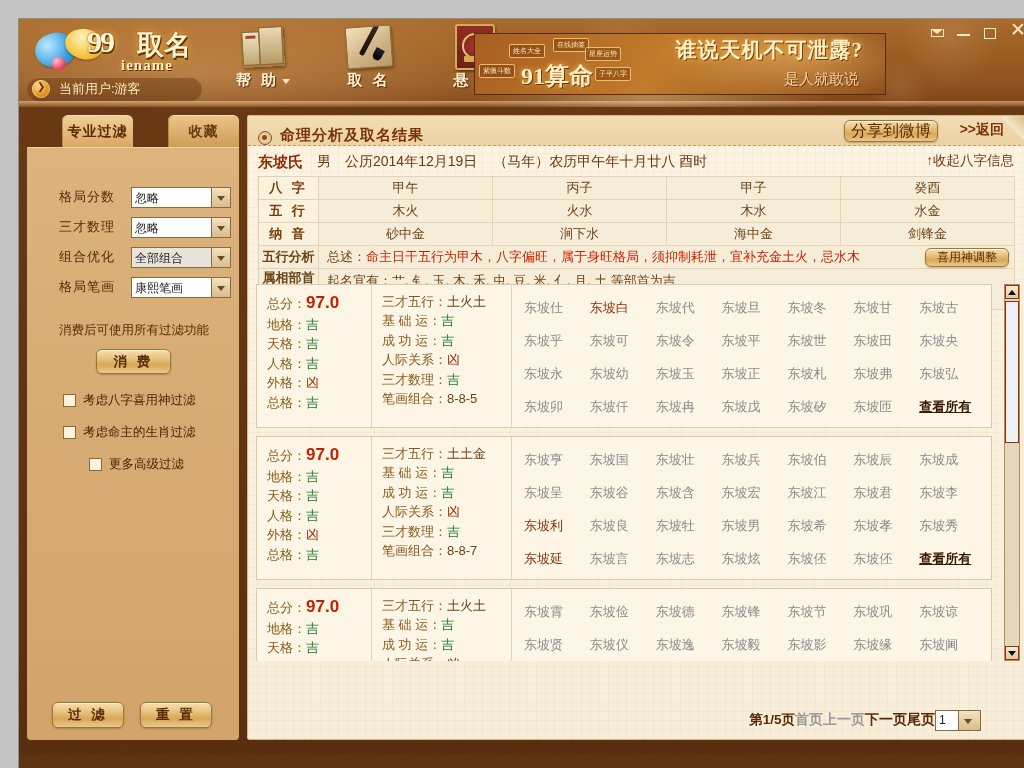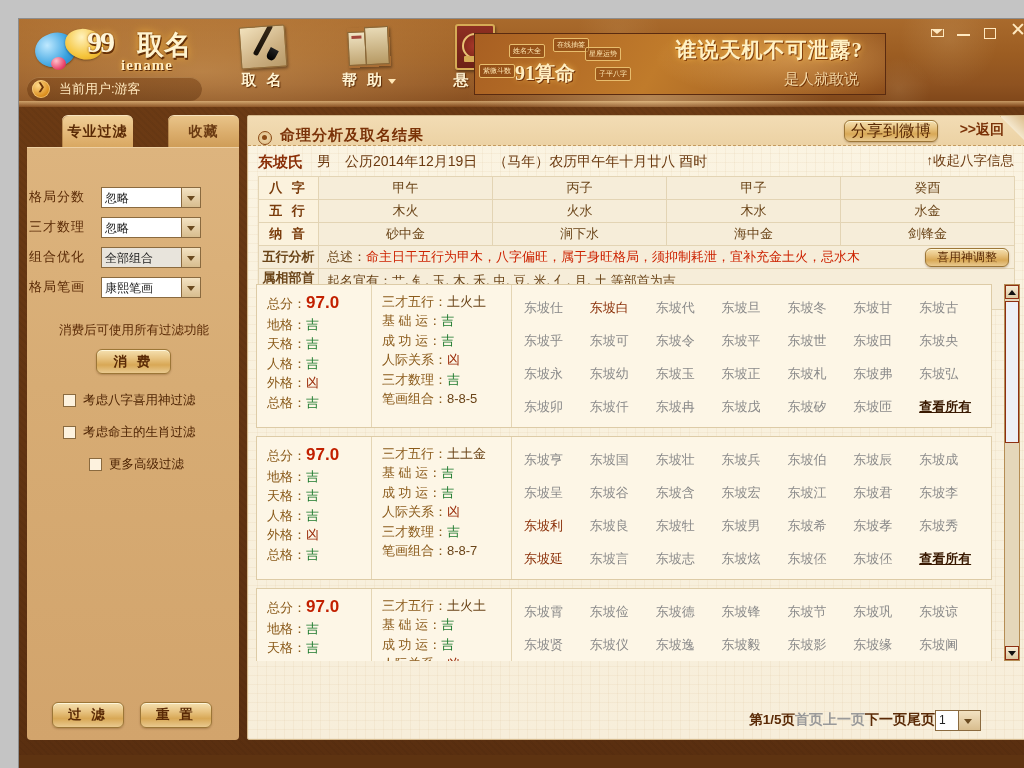--- a/index.html
+++ b/index.html
@@ -140,21 +140,21 @@
     position:absolute; right:22px; top:2px; font-size:21px; font-weight:bold;
     color:#fff1c4; letter-spacing:1px;
     text-shadow:1px 1px 0 #7d3a08, 0 0 6px rgba(255,190,70,.9);
     font-family:"Liberation Serif", serif;
   }
   .ad-txt2{
     position:absolute; right:26px; top:36px; font-size:15px; color:#f8dfae;
     text-shadow:1px 1px 0 #6e3106; opacity:.92;
   }
   .ad-logo{
-    position:absolute; left:40px; top:26px; font-size:20px; font-weight:bold;
+    position:absolute; left:46px; top:26px; font-size:24px; font-weight:bold;
     color:#ffeec0; font-family:"Liberation Serif",serif;
     text-shadow:1px 1px 0 #70330a, 0 0 6px rgba(255,200,90,.8);
   }
   .ad-tag{
     position:absolute; font-size:7px; color:#ffe6b0; border:1px solid #e8bd6d;
     border-radius:2px; padding:1px 3px; background:rgba(120,55,12,.45); white-space:nowrap;
   }
   
   .winbtns{ position:absolute; right:8px; top:6px; display:flex; gap:9px; align-items:center; }
   .wb{ width:18px; height:16px; position:relative; cursor:pointer; }
@@ -197,21 +197,21 @@
     position:absolute; left:48px; top:32px; width:0;height:0;
     border-left:11px solid transparent; border-right:11px solid transparent;
     border-top:9px solid #d9a862;
   }
   .side-panel{
     position:absolute; left:0; top:32px; width:212px; height:593px;
     background: linear-gradient(180deg,#ddb47e 0%, #d7ac74 40%, #d2a46c 100%);
     border-radius:0 0 4px 4px;
     box-shadow: inset 0 1px 0 rgba(255,235,200,.5);
   }
-  .form-row{ position:absolute; left:2px; width:186px; height:24px; display:flex; align-items:center;font-family:Liberation Mono, monospace; }
+  .form-row{ position:absolute; left:32px; width:186px; height:24px; display:flex; align-items:center;font-family:Liberation Mono, monospace; }
   .f-lbl{ width:72px; font-size:13px; color:#5a2a06; letter-spacing:1px; }
   .f-sel{
     width:100px; height:21px; display:flex; position:relative;
     border:1px solid #8a6a3f; background:#fff;
   }
   .f-sel.gray{ background:#e8e4dc; }
   .f-sel span{ flex:1; font-size:12px; color:#222; padding:2px 0 0 3px; overflow:hidden; white-space:nowrap; }
   .f-arrow{
     width:19px; background:linear-gradient(180deg,#f3e2c2,#d8bd8e);
     border-left:1px solid #8a6a3f; position:relative;
@@ -407,34 +407,34 @@
     </div>
 
     <div class="userbar">
       <div class="user-dot"></div>
       <div class="user-text">当前用户:游客</div>
     </div>
 
     <div class="nav">
       <div class="nav-item">
         <div class="nav-ico">
-              <div class="ico-scroll"></div>
-            </div>
-        <div class="nav-lbl">取 名</div>
-      </div>
-      <div class="nav-item">
-        <div class="nav-ico">
           <div class="ico-book">
                 <i class="bk1"></i>
                 <i class="bk2"></i>
               </div>
         </div>
         <div class="nav-lbl">
           <span>帮 助</span><span class="caret-dn"></span>
         </div>
+      </div>
+      <div class="nav-item">
+        <div class="nav-ico">
+              <div class="ico-scroll"></div>
+            </div>
+        <div class="nav-lbl">取 名</div>
       </div>
       <div class="nav-item">
         <div class="nav-ico">
               <div class="ico-plaque"></div>
             </div>
         <div class="nav-lbl">悬 赏</div>
       </div>
     </div>
 
     <div class="ad">

